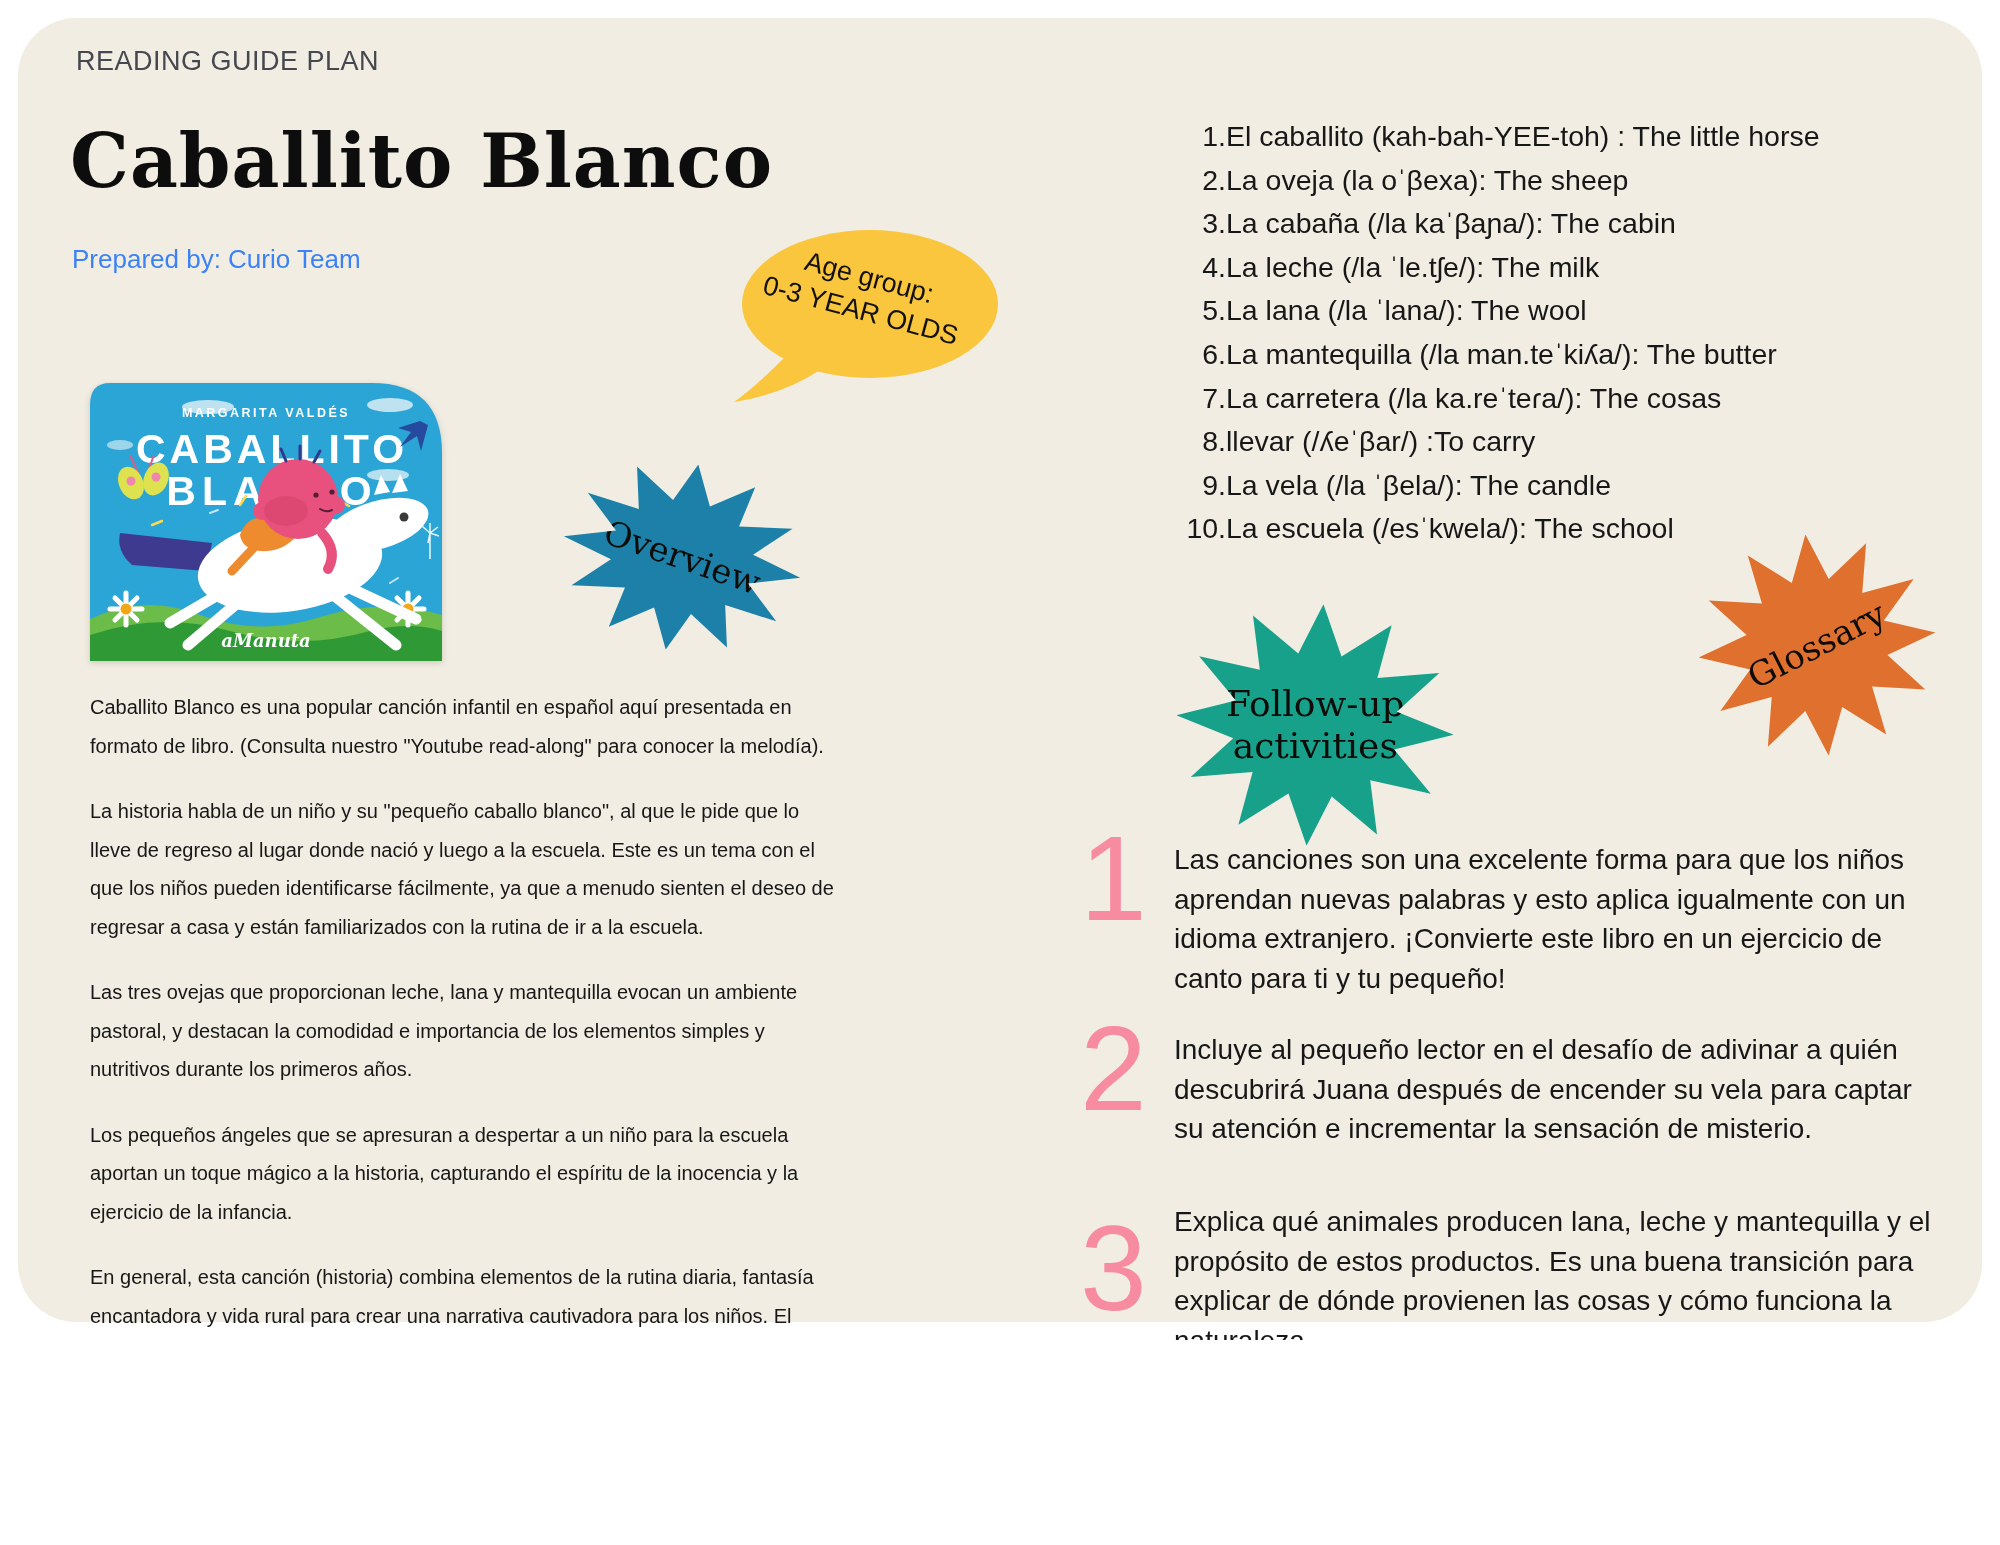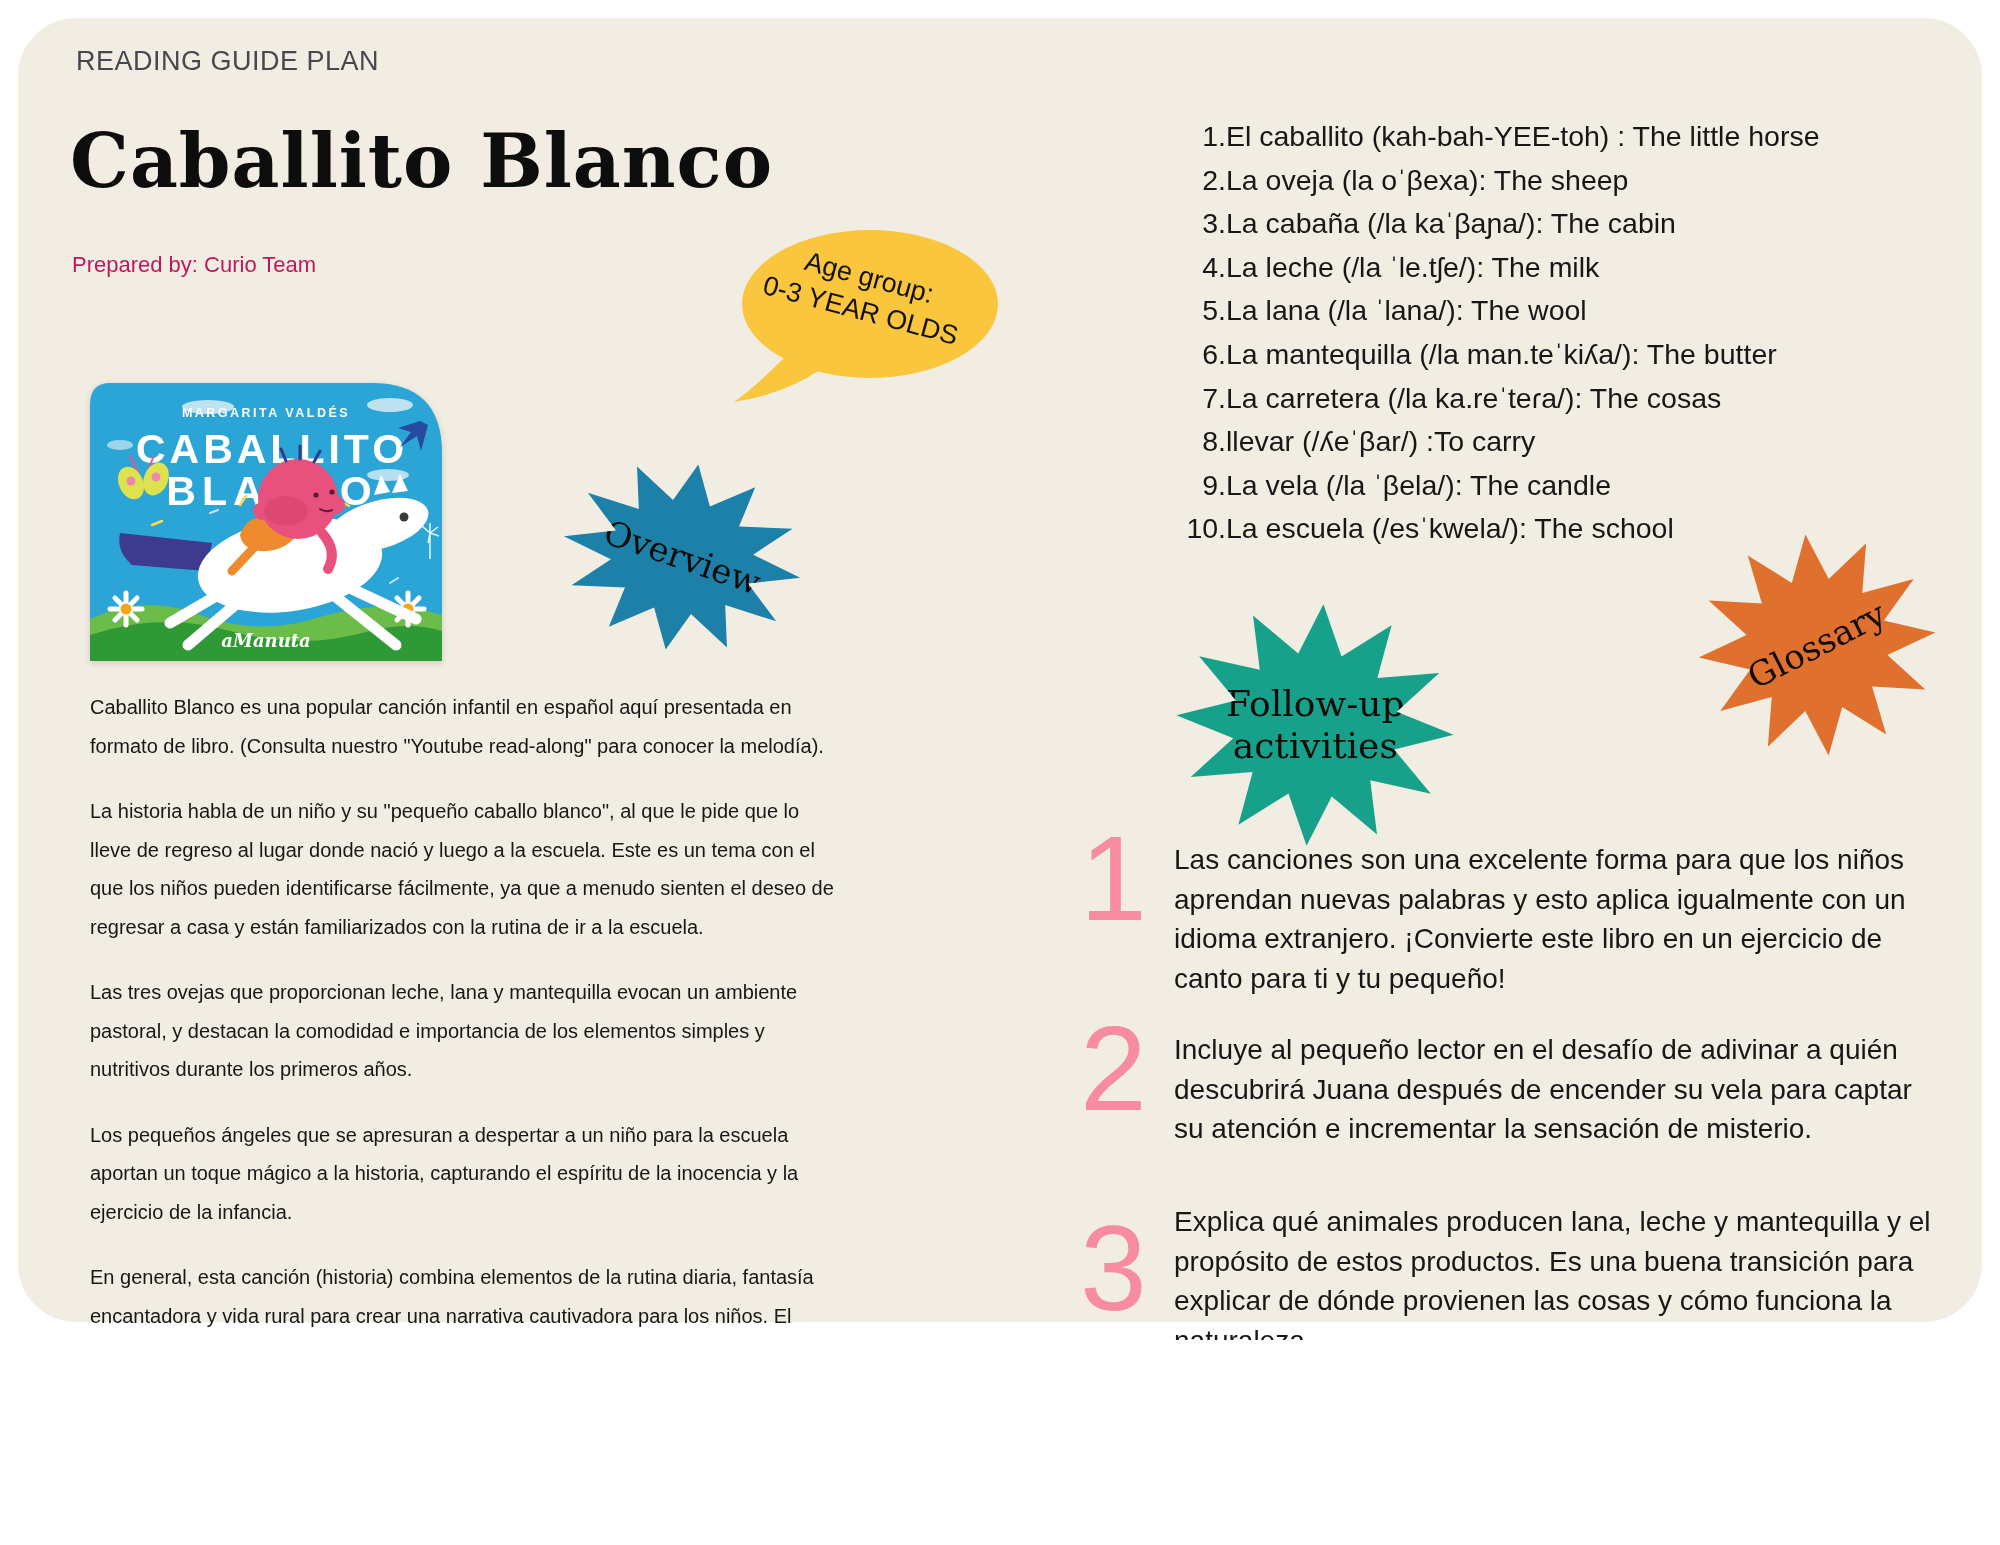--- a/index.html
+++ b/index.html
@@ -5,21 +5,21 @@
   html,body{margin:0;padding:0;background:#ffffff;}
   #page{position:relative;width:2000px;height:1340px;background:#ffffff;overflow:hidden;
         font-family:"Liberation Sans", sans-serif;color:#161616;}
   .card{position:absolute;left:18px;top:18px;right:18px;bottom:18px;
         background:#f1ede2;border-radius:58px;}
 
   
   .kicker{position:absolute;left:76px;top:46px;font-size:27px;letter-spacing:.5px;color:#45484e;}
   .title{position:absolute;left:70px;top:82px;font-family:"DejaVu Serif", serif;font-weight:700;
          font-size:74px;color:#0d0d0d;letter-spacing:1px;margin-top:36px;}
-  .prepared{position:absolute;left:72px;top:252px;font-size:22px;color:#be185d;}
+  .prepared{position:absolute;left:72px;top:244px;font-size:26px;color:#3b82f6;}
 
   
   .bubble{position:absolute;left:718px;top:222px;width:292px;height:184px;}
   .bubble svg{position:absolute;left:0;top:0;}
   .bubble .btxt{position:absolute;left:22px;top:38px;width:250px;text-align:center;
         transform:rotate(15deg);font-size:27px;line-height:34px;color:#14110b;}
 
   
   .cover{position:absolute;left:90px;top:383px;width:352px;height:278px;
          filter:drop-shadow(0 2px 3px rgba(0,0,0,.15));}

